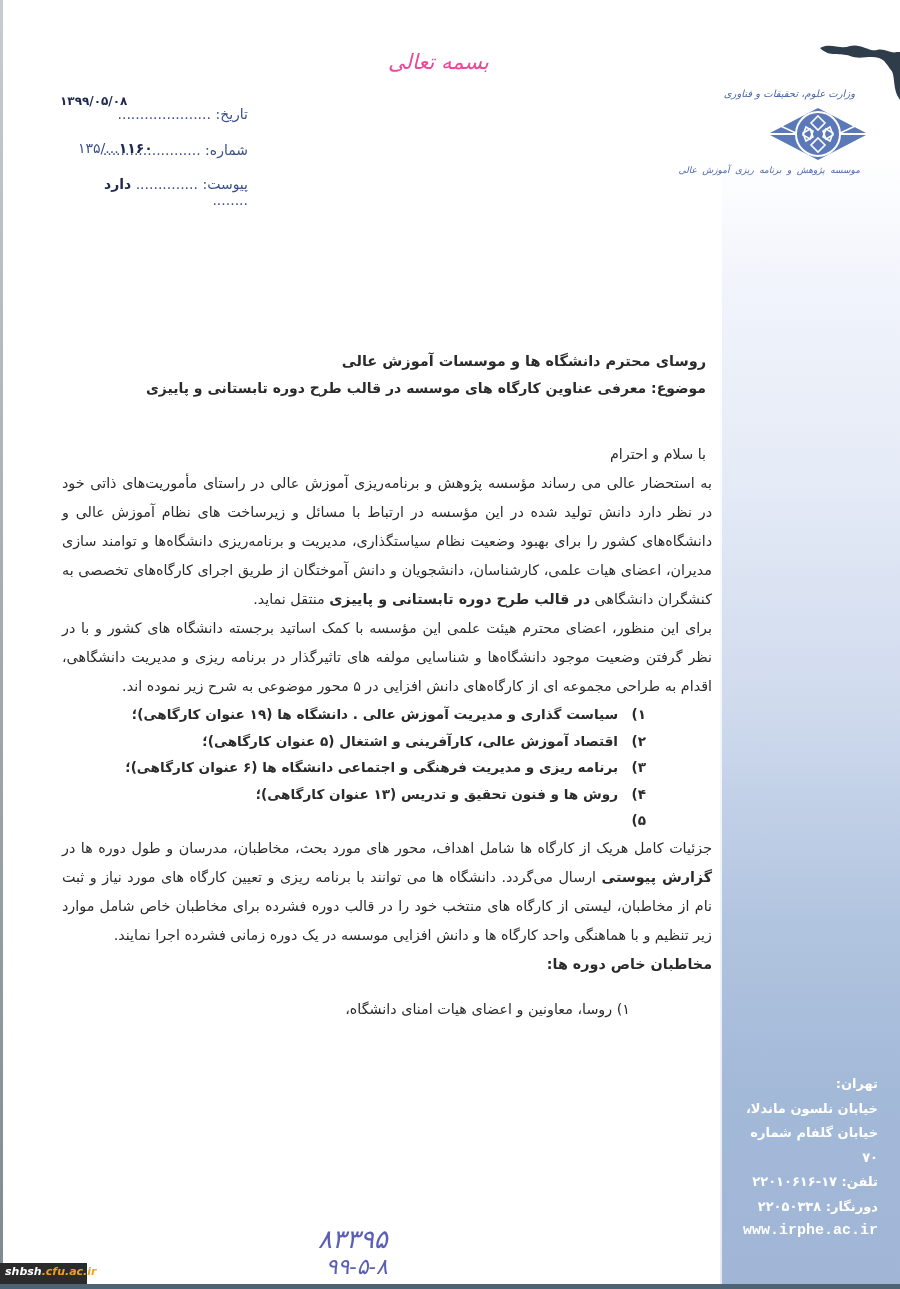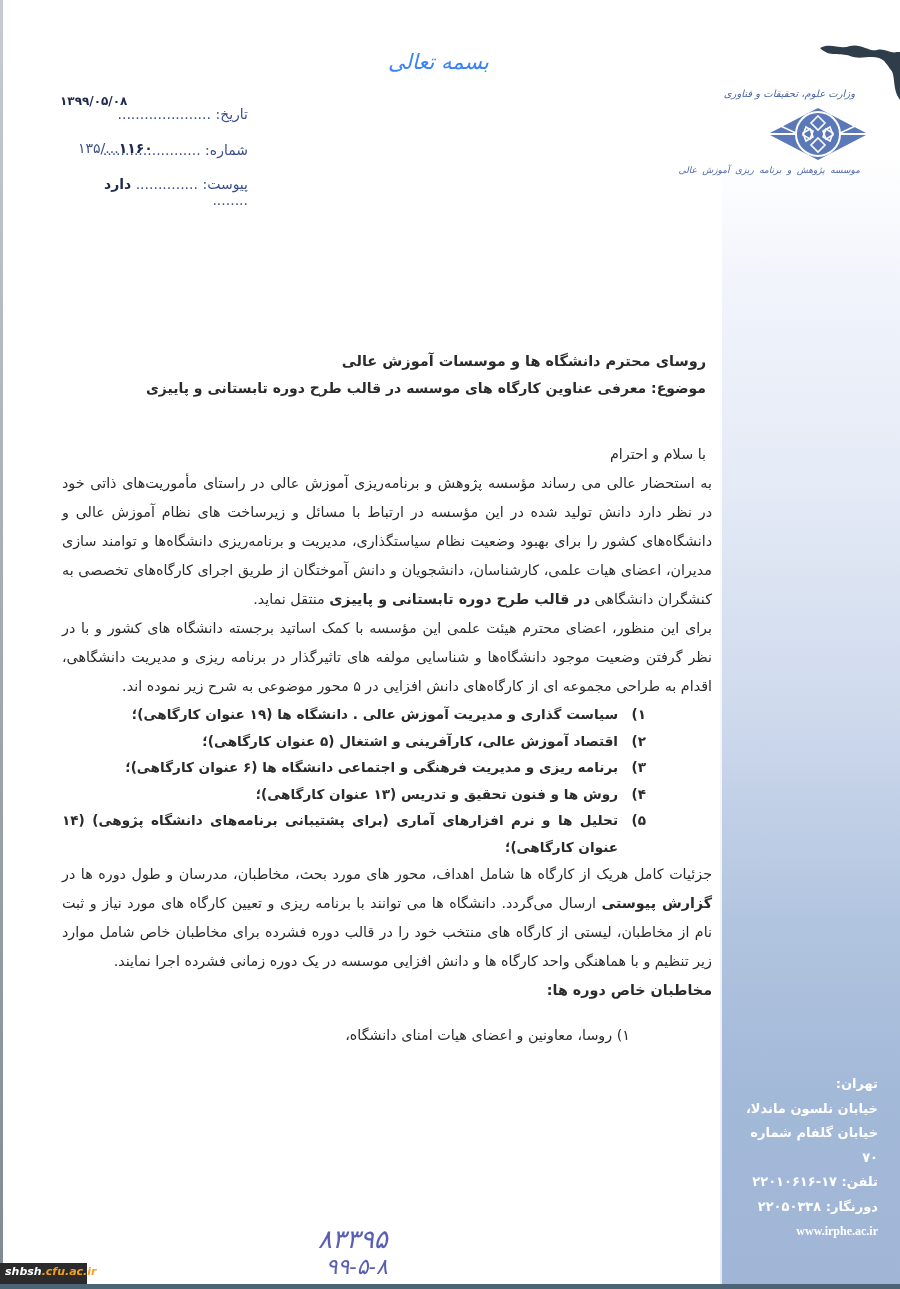--- a/index.html
+++ b/index.html
@@ -22,21 +22,21 @@
     background:linear-gradient(to bottom,rgba(255,255,255,0),#e6ebf3);
   }
   .bottom-bar {
     position:absolute; left:0; top:1284px; width:900px; height:5px; background:#4d6474;
   }
   .torn {
     position:absolute; left:815px; top:40px; width:85px; height:60px;
   }
   .heading-bism {
     position:absolute; left:388px; top:50px; font-family:"DejaVu Serif", serif;
-    font-style:italic; font-size:21px; color:#3b82f6; direction:rtl;
+    font-style:italic; font-size:21px; color:#ec4899; direction:rtl;
   }
   .meta { position:absolute; direction:rtl; font-size:14px; color:#3b4f8c; }
   .meta .lbl { color:#3b4f8c; }
   .meta .dots { color:#3b4f8c; letter-spacing:0px; }
   .meta .val { color:#1f2a4e; font-weight:bold; }
   .logo { position:absolute; left:758px; top:82px; width:120px; height:100px; }
   .logo-top {
     position:absolute; left:765px; top:88px; width:90px; text-align:center;
     font-size:10px; color:#4a66a8; font-style:italic; direction:rtl; white-space:nowrap;
     font-family:"DejaVu Serif", serif;
@@ -63,21 +63,21 @@
   .aud-list { margin:16px; padding:0; list-style:none; padding-right:66px; line-height:28px;}
   .handwrite {
     position:absolute; left:318px; top:1225px; font-family:"DejaVu Serif", serif;
     color:#5a5fb5; font-size:26px; line-height:28px; letter-spacing:4px; direction:rtl;
     font-style:italic;
   }
   .address {
     position:absolute; left:740px; top:1072px; width:138px; direction:rtl; text-align:right;
     color:#ffffff; font-size:13px; line-height:24.5px; font-weight:bold;
   }
-  .address .web { direction:ltr; text-align:right; font-family:Liberation Serif, serif; font-size:12px;}
+  .address .web { direction:ltr; text-align:right; font-family:Liberation Mono, monospace; font-size:15px;}
   .watermark {
     position:absolute; left:0; top:1263px; width:87px; height:24px; background:#2b2b2b;
     color:#ffffff; font-size:11px; font-weight:bold; font-style:italic; line-height:18px;
     padding-left:5px; box-sizing:border-box; white-space:nowrap;
   }
   .watermark .accent { color:#f0a020; }
 </style>
 </head>
 <body>
 
@@ -153,21 +153,20 @@
     <li>
         <span class="num">۳)</span>
         <span class="txt">برنامه ریزی و مدیریت فرهنگی و اجتماعی دانشگاه ها (۶ عنوان کارگاهی)؛</span>
       </li>
     <li>
         <span class="num">۴)</span>
         <span class="txt">روش ها و فنون تحقیق و تدریس (۱۳ عنوان کارگاهی)؛</span>
       </li>
     <li style="padding-right:0;">
         <span class="num" style="margin-right:66px;">۵)</span>
-        <span class="txt">تحلیل ها و نرم افزارهای آماری (برای پشتیبانی برنامه‌های دانشگاه پژوهی) (۱۴ عنوان کارگاهی)؛</span>
       </li>
   </ul>
   <div class="para">
     <span>جزئیات کامل هریک از کارگاه ها شامل اهداف، محور های مورد بحث، مخاطبان، مدرسان و طول دوره ها در</span>
     <b>گزارش پیوستی</b>
     <span>ارسال می‌گردد. دانشگاه ها می توانند با برنامه ریزی و تعیین کارگاه های مورد نیاز و ثبت نام از مخاطبان، لیستی از کارگاه های منتخب خود را در قالب دوره فشرده برای مخاطبان خاص شامل موارد زیر تنظیم و با هماهنگی واحد کارگاه ها و دانش افزایی موسسه در یک دوره زمانی فشرده اجرا نمایند.</span>
   </div>
   <div class="aud-title">مخاطبان خاص دوره ها:</div>
   <ul class="aud-list">
     <li>۱) روسا، معاونین و اعضای هیات امنای دانشگاه،</li>

